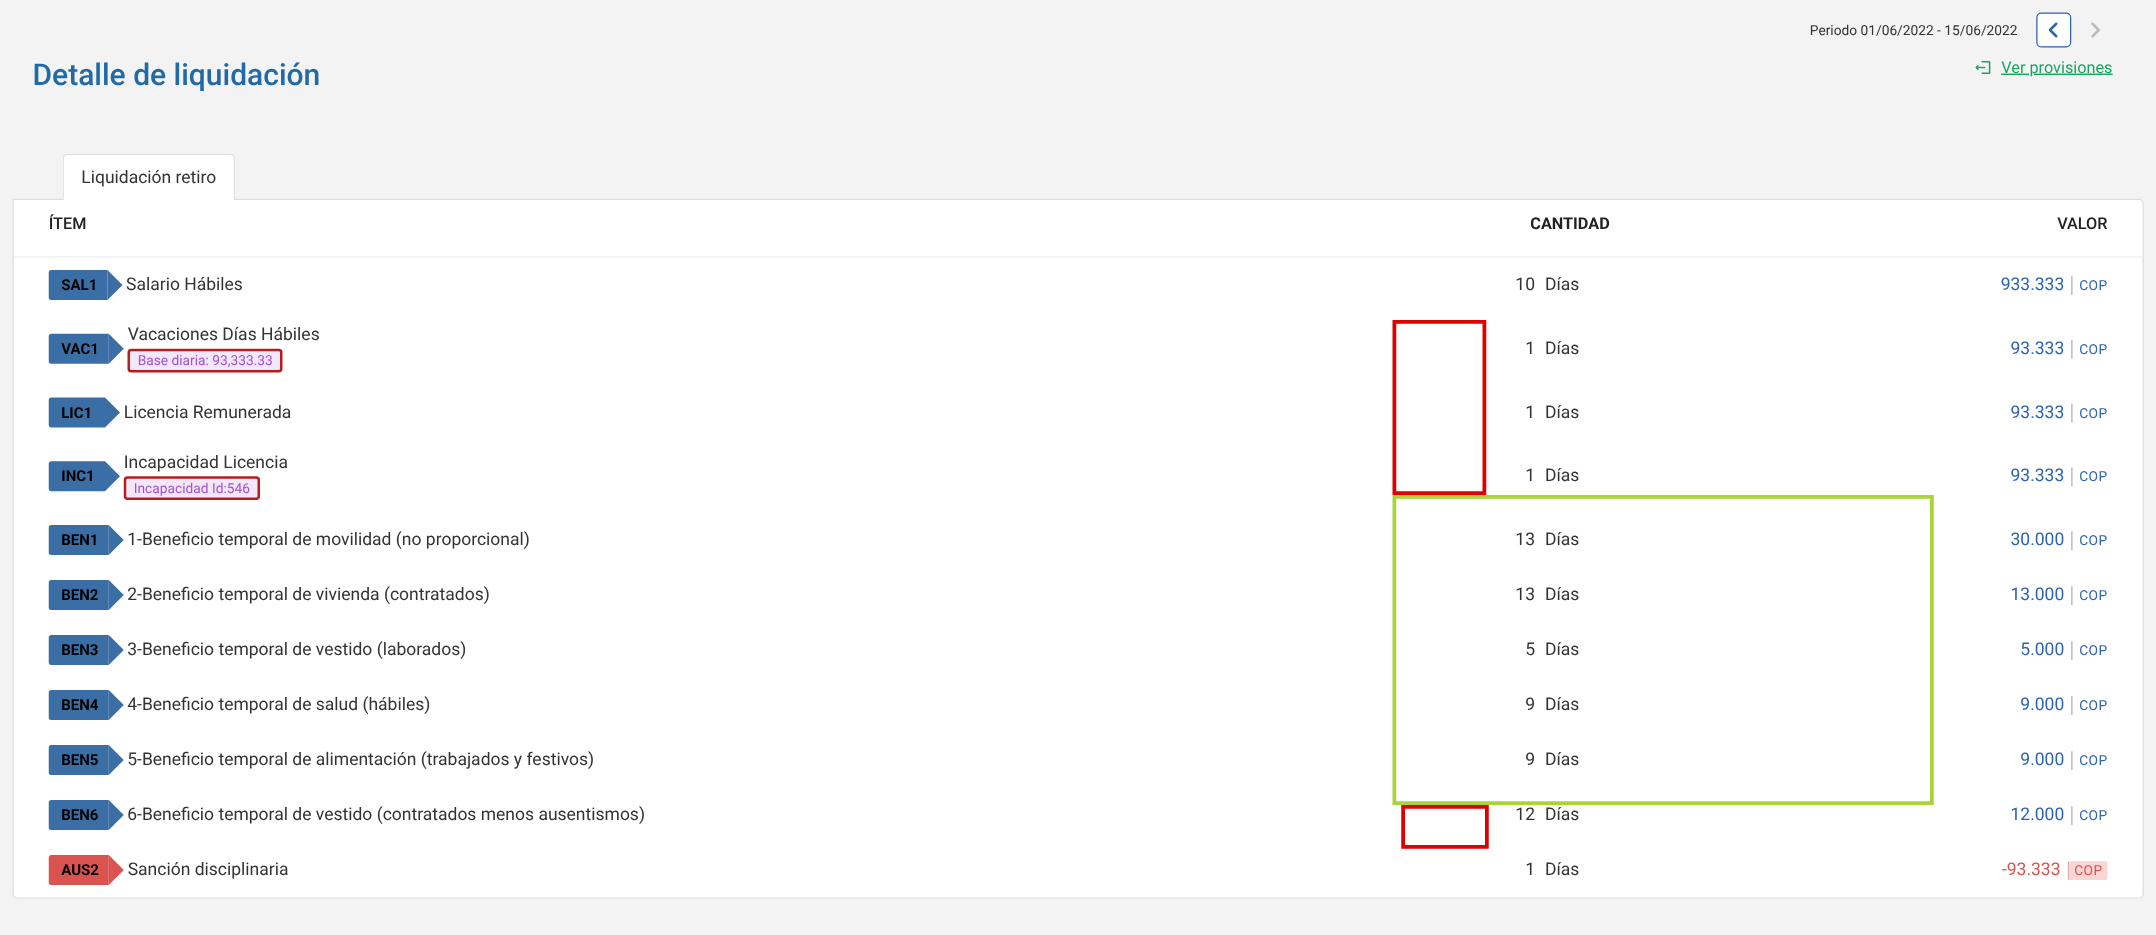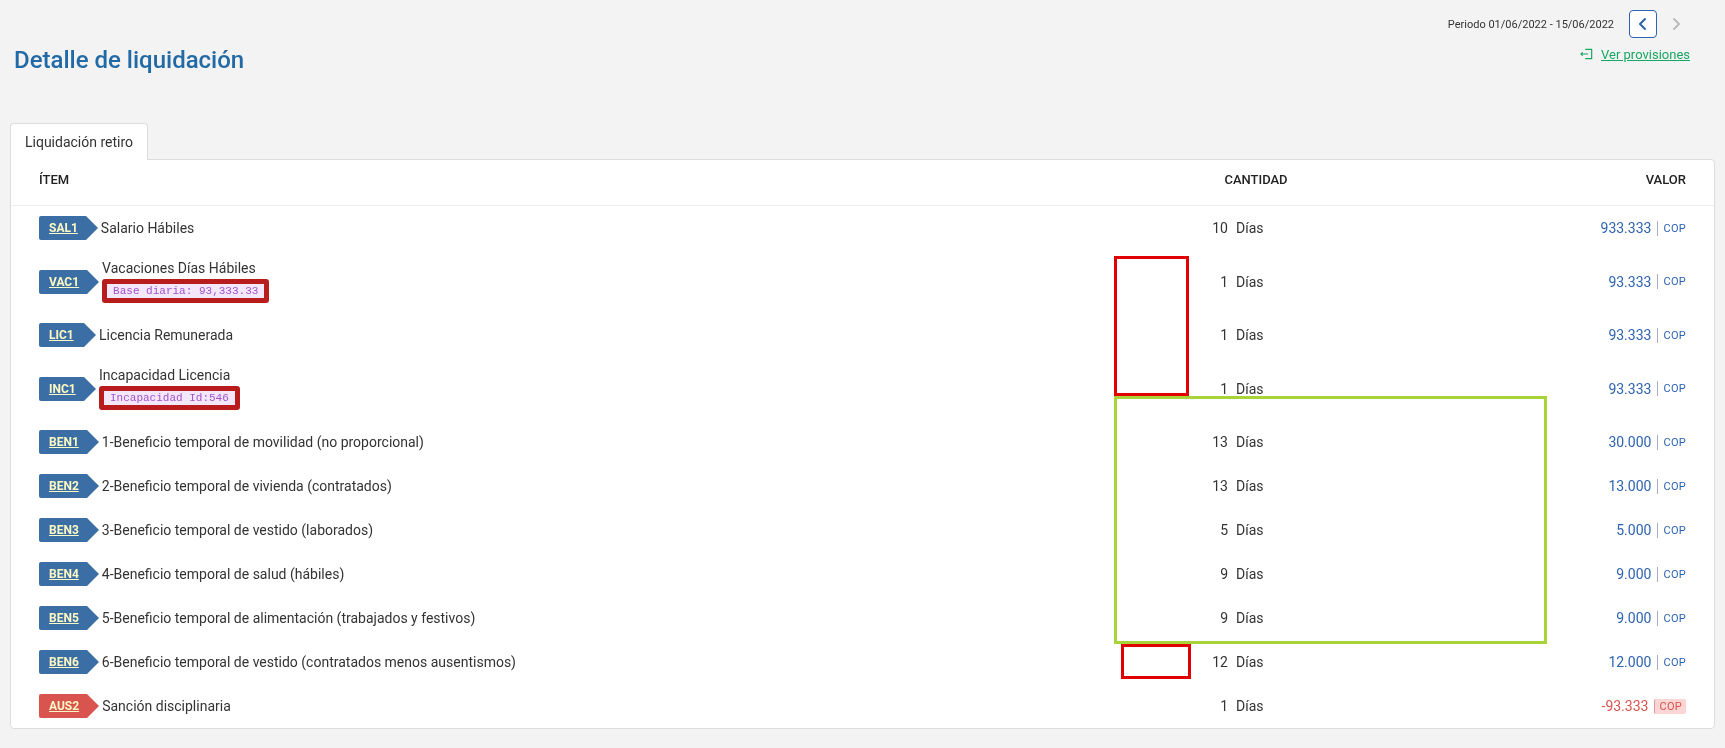--- a/index.html
+++ b/index.html
@@ -41,21 +41,21 @@
       border-color: #ccc;
       color: #bbb;
       background: transparent;
       border: none;
       cursor: default;
     }
     .header-row {
       display: flex;
       justify-content: space-between;
       align-items: flex-start;
-      padding: 0 35px 0 14px;
+      padding: 0 35px 0 26px;
     }
     .page-title {
       font-size: 24px;
       color: #226aa5;
       font-weight: 500;
       padding-top: 8px;
     }
     .provisions-link {
       display: flex;
       align-items: center;
@@ -63,20 +63,21 @@
       color: #18a762;
       font-size: 13px;
       cursor: pointer;
       margin-top: 8px;
       text-decoration: underline;
     }
     .provisions-link span { text-decoration: underline; }
     .tabs-wrap {
       margin-top: 48px;
       padding: 0 10px;
+      margin-left: 40px;
     }
     .tab {
       display: inline-block;
       background: #fff;
       border: 1px solid #ddd;
       border-bottom: none;
       padding: 10px 14px;
       font-size: 14px;
       color: #333;
       border-radius: 4px 4px 0 0;
@@ -93,21 +94,21 @@
     }
     .table-header {
       display: flex;
       padding: 12px 28px 18px;
       border-bottom: 1px solid #eee;
       font-size: 13px;
       color: #222;
       font-weight: 500;
     }
     .col-item { flex: 1; }
-    .col-qty { width: 240px; text-align: center; padding-left: 40px;}
+    .col-qty { width: 240px; text-align: center; padding-left: 40px; font-weight: bold;}
     .col-val { width: 330px; text-align: right; }
     .rows { position: relative; }
     .row {
       display: flex;
       align-items: center;
       padding: 10px 28px;
       min-height: 44px;
     }
     .row.tight { padding: 8px 28px; }
     .item-cell {
@@ -122,40 +123,38 @@
       gap: 3px;
     }
     .item-label {
       font-size: 14px;
       color: #333;
     }
     .sub-badge {
       display: inline-block;
       background: #f3e7fb;
       color: #a352cc;
-      border: 5px solid #b91c1c;
+      border: 2px solid #b91c1c;
       border-radius: 3px;
       font-size: 11px;
       padding: 1px 6px;
       width: fit-content;
-      font-family: Liberation Mono, monospace;
     }
     .code-tag {
       display: inline-flex;
       align-items: center;
       background: #3a6ea5;
-      color: #fef9c3;
+      color: #000000;
       font-size: 12px;
       font-weight: 700;
       height: 24px;
       padding: 0 8px 0 10px;
       position: relative;
       border-radius: 2px 0 0 2px;
       min-width: 45px;
-      text-decoration: underline;
     }
     .code-tag::after {
       content: '';
       position: absolute;
       right: -12px;
       top: 0;
       border-top: 12px solid transparent;
       border-bottom: 12px solid transparent;
       border-left: 12px solid #3a6ea5;
     }

